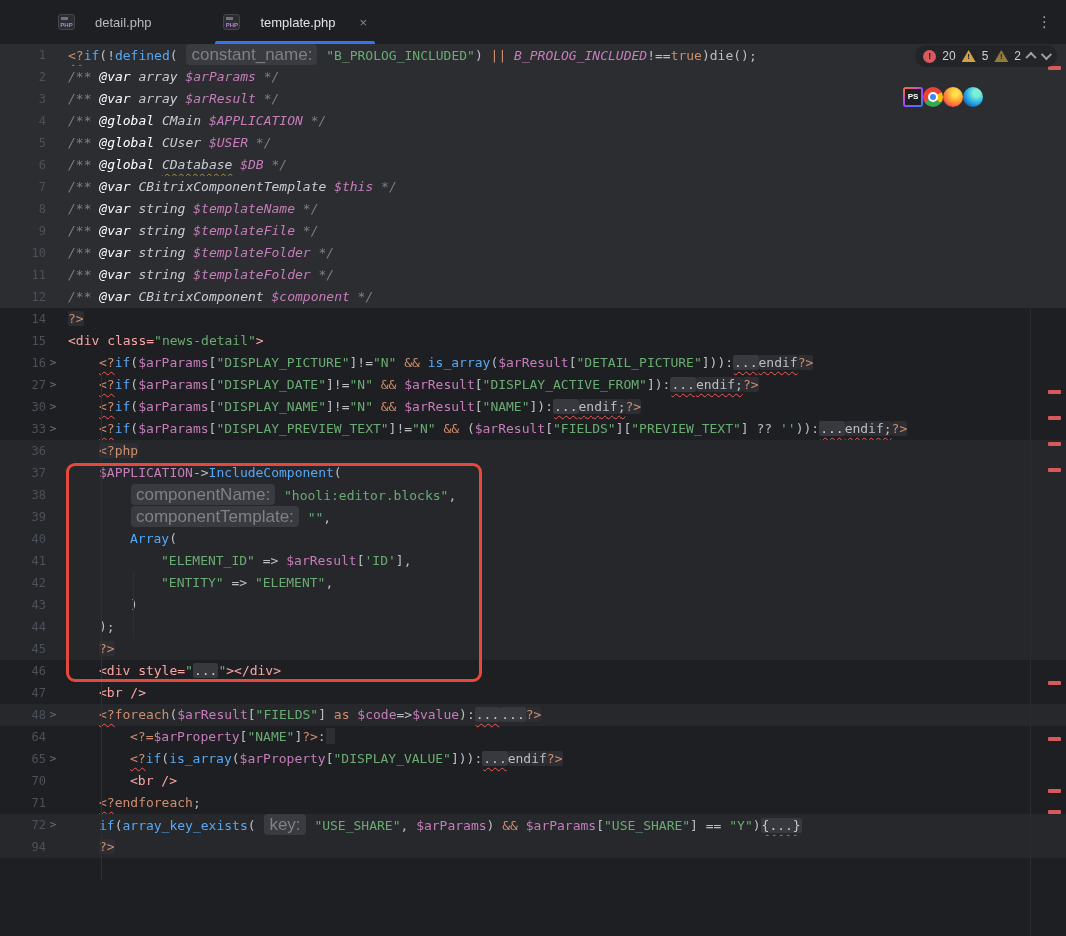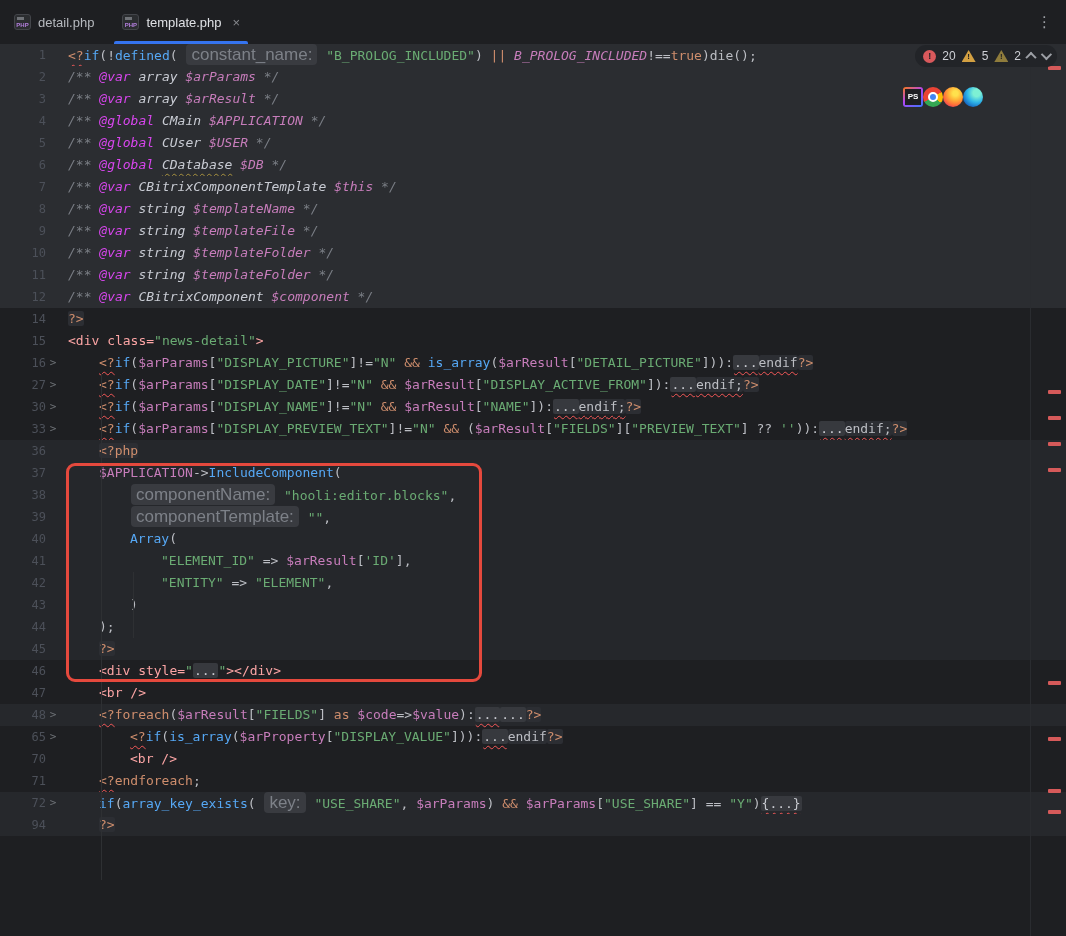--- a/index.html
+++ b/index.html
@@ -3,22 +3,22 @@
 <meta charset="utf-8">
 <style>
   * { margin:0; padding:0; box-sizing:border-box; }
   html,body { width:1066px; height:936px; background:#1e1f22; overflow:hidden;
     font-family:"DejaVu Sans Mono","Liberation Mono",monospace; }
   #app { position:relative; width:1066px; height:936px; background:#1e1f22; }
 
   
   .tabbar { position:absolute; left:0; top:0; width:1066px; height:44px; background:#1e1f22;
     display:flex; align-items:stretch; font-family:"Liberation Sans","DejaVu Sans",sans-serif; }
-  .tab { display:flex; align-items:center; gap:7px; padding:0 14px; position:relative;
-    color:#b7babf; font-size:13px; cursor:default; }
+  .tab { display:flex; align-items:center; gap:20px; padding:0 14px; position:relative;
+    color:#b7babf; font-size:13px; cursor:default;margin-left:44px; }
   .tab.active { color:#dfe1e5; }
   .tab.active::after { content:""; position:absolute; left:6px; right:6px; bottom:0; height:3px;
     background:#3574f0; border-radius:2px 2px 0 0; }
   .tab .close { color:#87898e; font-size:13px; margin-left:4px; }
   .phpicon { width:17px; height:16px; background:#2b2d30; border:1px solid #43454a; border-radius:3px;
     position:relative; display:inline-block; }
   .phpicon::before { content:""; position:absolute; left:2px; top:2px; width:7px; height:3px; background:#6f7277; }
   .phpicon .ph { position:absolute; left:0; right:0; bottom:1px; text-align:center;
     font-size:6px; font-weight:bold; color:#b37edd; letter-spacing:0; }
   .kebab { margin-left:auto; align-self:center; padding-right:14px; color:#9da0a6; font-size:15px; }
@@ -38,21 +38,21 @@
   
   .tk-plain { color:#bcbec4; }
   .tk-str   { color:#6aab73; }
   .tk-var   { color:#c77dbb; }
   .tk-const { color:#c77dbb; font-style:italic; }
   .tk-fn    { color:#56a8f5; }
   .tk-kw    { color:#cf8e6d; }
   .tk-op    { color:#cf8e6d; }
   .tk-tag   { color:#fca5a5; }
   .tk-cmt     { color:#7a7e85; font-style:italic; }
-  .tk-doctag  { color:#d946ef; font-style:italic; }
+  .tk-doctag  { color:#ffffff; font-style:italic; }
   .tk-doctype { color:#c9ccd4; font-style:italic; }
   .tk-docvar  { color:#c77dbb; font-style:italic; }
   .tk-hint { background:#393b40; color:#7d8188; border-radius:4px; padding:1px 5px;
     font-family:"Liberation Sans","DejaVu Sans",sans-serif; font-size:17px; margin:0 1px; }
   .tk-fold { background:#37393e; color:#c8cad0; border-radius:2px; padding:0 1px; }
   .tk-box  { background:#2c2e33; border-radius:2px; }
   .tk-err  { text-decoration:underline wavy #f25757 1px; text-underline-offset:4px; }
   .tk-warn { text-decoration:underline wavy #a8923f 1px; text-underline-offset:4px; }
   .tk-sbox { display:inline-block; width:9px; height:16px; background:#2c2e33; vertical-align:-3px; }
 
@@ -144,20 +144,21 @@
       <div class="row bg-php2"><span class="gut">39</span><span class="foldc"></span><span class="codeln ind2"><span class="tk-hint">componentTemplate:</span><span class="tk-str"> ""</span><span class="tk-plain">,</span></span></div>
       <div class="row bg-php2"><span class="gut">40</span><span class="foldc"></span><span class="codeln ind2"><span class="tk-fn">Array</span><span class="tk-plain">(</span></span></div>
       <div class="row bg-php2"><span class="gut">41</span><span class="foldc"></span><span class="codeln ind3"><span class="tk-str">"ELEMENT_ID"</span><span class="tk-plain"> =&gt; </span><span class="tk-var">$arResult</span><span class="tk-plain">[</span><span class="tk-str">'ID'</span><span class="tk-plain">],</span></span></div>
       <div class="row bg-php2"><span class="gut">42</span><span class="foldc"></span><span class="codeln ind3"><span class="tk-str">"ENTITY"</span><span class="tk-plain"> =&gt; </span><span class="tk-str">"ELEMENT"</span><span class="tk-plain">,</span></span></div>
       <div class="row bg-php2"><span class="gut">43</span><span class="foldc"></span><span class="codeln ind2"><span class="tk-plain">)</span></span></div>
       <div class="row bg-php2"><span class="gut">44</span><span class="foldc"></span><span class="codeln ind1"><span class="tk-plain">);</span></span></div>
       <div class="row bg-php2"><span class="gut">45</span><span class="foldc"></span><span class="codeln ind1"><span class="tk-kw tk-box">?&gt;</span></span></div>
       <div class="row bg-dark"><span class="gut">46</span><span class="foldc"></span><span class="codeln ind1"><span class="tk-tag">&lt;div style=</span><span class="tk-str">"</span><span class="tk-fold">...</span><span class="tk-str">"</span><span class="tk-tag">&gt;&lt;/div&gt;</span></span></div>
       <div class="row bg-dark"><span class="gut">47</span><span class="foldc"></span><span class="codeln ind1"><span class="tk-tag">&lt;br /&gt;</span></span></div>
       <div class="row bg-hl"><span class="gut">48</span><span class="foldc">&gt;</span><span class="bulb"><span class="glass"></span><span class="base"></span></span><span class="codeln ind1"><span class="tk-kw tk-err">&lt;?</span><span class="tk-kw">foreach</span><span class="tk-plain">(</span><span class="tk-var">$arResult</span><span class="tk-plain">[</span><span class="tk-str">"FIELDS"</span><span class="tk-plain">] </span><span class="tk-kw">as</span><span class="tk-plain"> </span><span class="tk-var">$code</span><span class="tk-plain">=&gt;</span><span class="tk-var">$value</span><span class="tk-plain">):</span><span class="tk-fold tk-err">...</span><span class="tk-fold">...</span><span class="tk-kw tk-box">?&gt;</span></span></div>
+      <div class="row bg-dark"><span class="gut">64</span><span class="foldc"></span><span class="codeln ind2"><span class="tk-kw">&lt;?=</span><span class="tk-var">$arProperty</span><span class="tk-plain">[</span><span class="tk-str">"NAME"</span><span class="tk-plain">]</span><span class="tk-kw">?&gt;</span><span class="tk-plain">:</span><span class="tk-sbox"></span></span></div>
       <div class="row bg-dark"><span class="gut">65</span><span class="foldc">&gt;</span><span class="codeln ind2"><span class="tk-kw tk-err">&lt;?</span><span class="tk-fn">if</span><span class="tk-plain">(</span><span class="tk-fn">is_array</span><span class="tk-plain">(</span><span class="tk-var">$arProperty</span><span class="tk-plain">[</span><span class="tk-str">"DISPLAY_VALUE"</span><span class="tk-plain">])):</span><span class="tk-fold tk-err">...</span><span class="tk-plain tk-box">endif</span><span class="tk-kw tk-box">?&gt;</span></span></div>
       <div class="row bg-dark"><span class="gut">70</span><span class="foldc"></span><span class="codeln ind2"><span class="tk-tag">&lt;br /&gt;</span></span></div>
       <div class="row bg-dark"><span class="gut">71</span><span class="foldc"></span><span class="codeln ind1"><span class="tk-kw tk-err">&lt;?</span><span class="tk-kw">endforeach</span><span class="tk-plain">;</span></span></div>
       <div class="row bg-hl"><span class="gut">72</span><span class="foldc">&gt;</span><span class="codeln ind1"><span class="tk-fn">if</span><span class="tk-plain">(</span><span class="tk-fn">array_key_exists</span><span class="tk-plain">( </span><span class="tk-hint">key:</span><span class="tk-str"> "USE_SHARE"</span><span class="tk-plain">, </span><span class="tk-var">$arParams</span><span class="tk-plain">) </span><span class="tk-op">&amp;&amp;</span><span class="tk-plain"> </span><span class="tk-var">$arParams</span><span class="tk-plain">[</span><span class="tk-str">"USE_SHARE"</span><span class="tk-plain">] == </span><span class="tk-str">"Y"</span><span class="tk-plain">)</span><span class="tk-fold tk-err">{...}</span></span></div>
       <div class="row bg-hl"><span class="gut">94</span><span class="foldc"></span><span class="codeln ind1"><span class="tk-kw tk-box">?&gt;</span></span></div>
     </div>
 
   <div class="vguide" style="left:101px; top:374px; height:506px;"></div>
   <div class="vguide" style="left:133px; top:572px; height:66px;"></div>
   <div class="margin-guide"></div>

